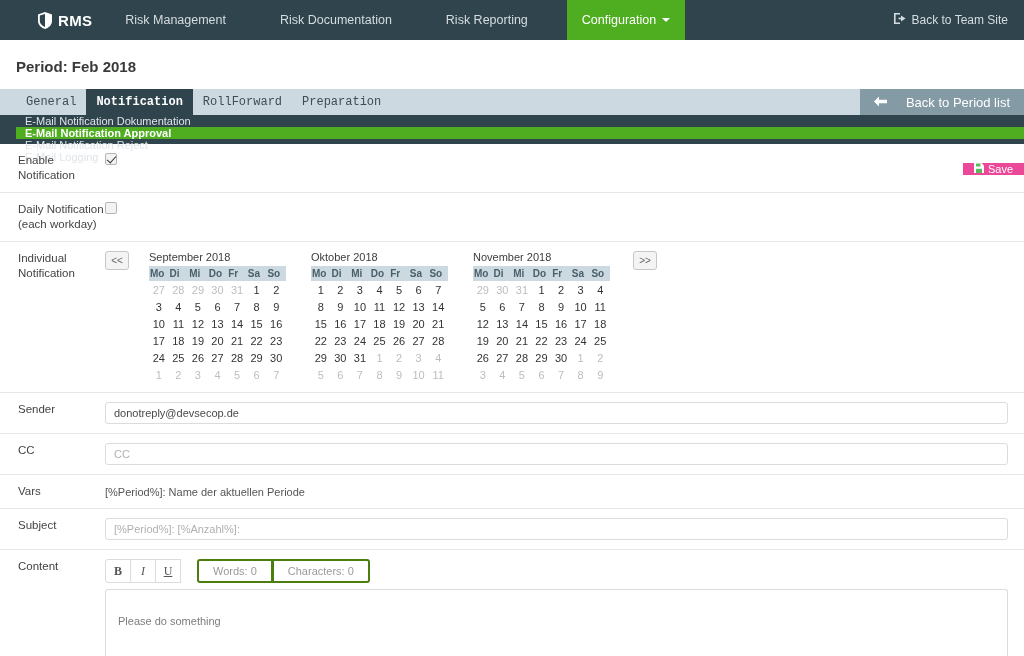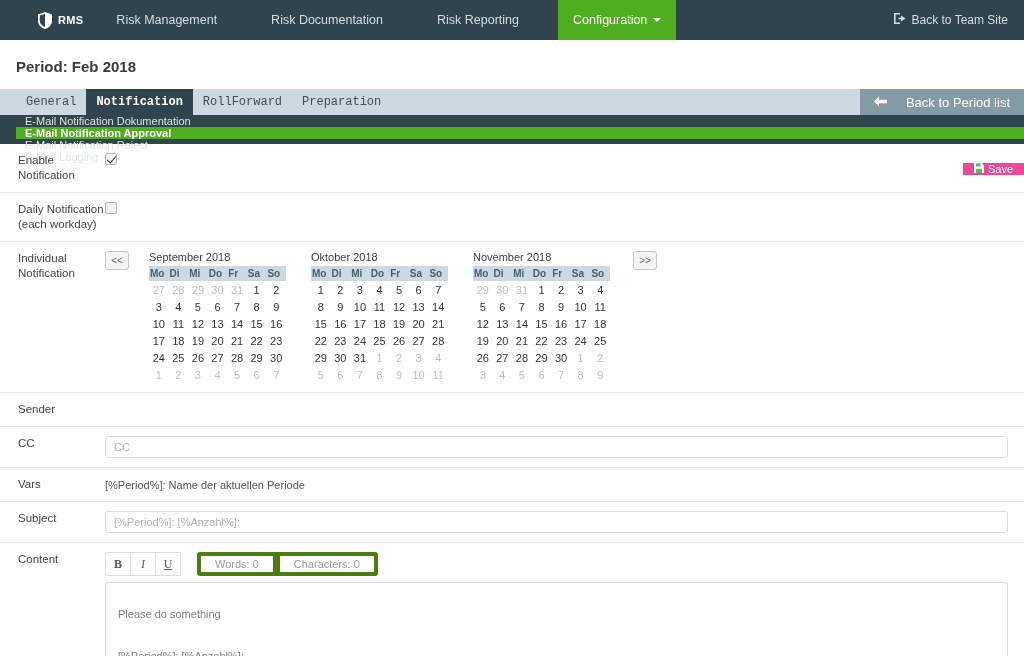--- a/index.html
+++ b/index.html
@@ -17,21 +17,21 @@
     height: 40px;
     background: #2f444c;
     display: flex;
     align-items: stretch;
     position: relative;
   }
   .brand {
     display: flex; align-items: center; gap: 6px;
     padding: 0 18px 0 38px;
     color: #ffffff;
-    font-size: 11px;
+    font-size: 15px;
     font-weight: bold;
     letter-spacing: .3px;
   }
   .shield { display: block; }
   .nav-links { display: flex; align-items: stretch; gap: 24px; }
   .nav-link {
     display: flex; align-items: center;
     padding: 0 15px;
     color: #d6dde0;
     font-size: 12.5px;
@@ -233,21 +233,21 @@
     background: #fff;
     display: flex; align-items: center; justify-content: center;
     font-size: 12px;
     color: #555;
     margin-left: -1px;
     cursor: pointer;
   }
   .edbtn:first-child { margin-left: 0; border-radius: 3px 0 0 3px; }
   .edbtn:last-child { border-radius: 0 3px 3px 0; }
   .edcount {
-    border: 4px solid #4d7c0f;
+    border: 2px solid #4d7c0f;
     background: #fff;
     display: flex; align-items: center; justify-content: center;
     font-size: 11px;
     color: #9a9a9a;
     padding: 0 14px;
     margin-left: -1px;
   }
   .edcount.first { margin-left: 16px; border-radius: 3px 0 0 3px; }
   .edcount.last { border-radius: 0 3px 3px 0; }
   .edbody {
@@ -606,20 +606,23 @@
 
         <div class="nextwrap">
           <div class="navbtn">&gt;&gt;</div>
         </div>
       </div>
     </div>
   </div>
 
   <div class="frow">
     <div class="flabel">Sender</div>
+    <div class="fctl">
+      <input class="inp" type="text" value="donotreply@devsecop.de" style="">
+    </div>
   </div>
 
   <div class="frow">
     <div class="flabel">CC</div>
     <div class="fctl">
       <input class="inp" type="text" placeholder="CC" style="">
     </div>
   </div>
 
   <div class="frow">

